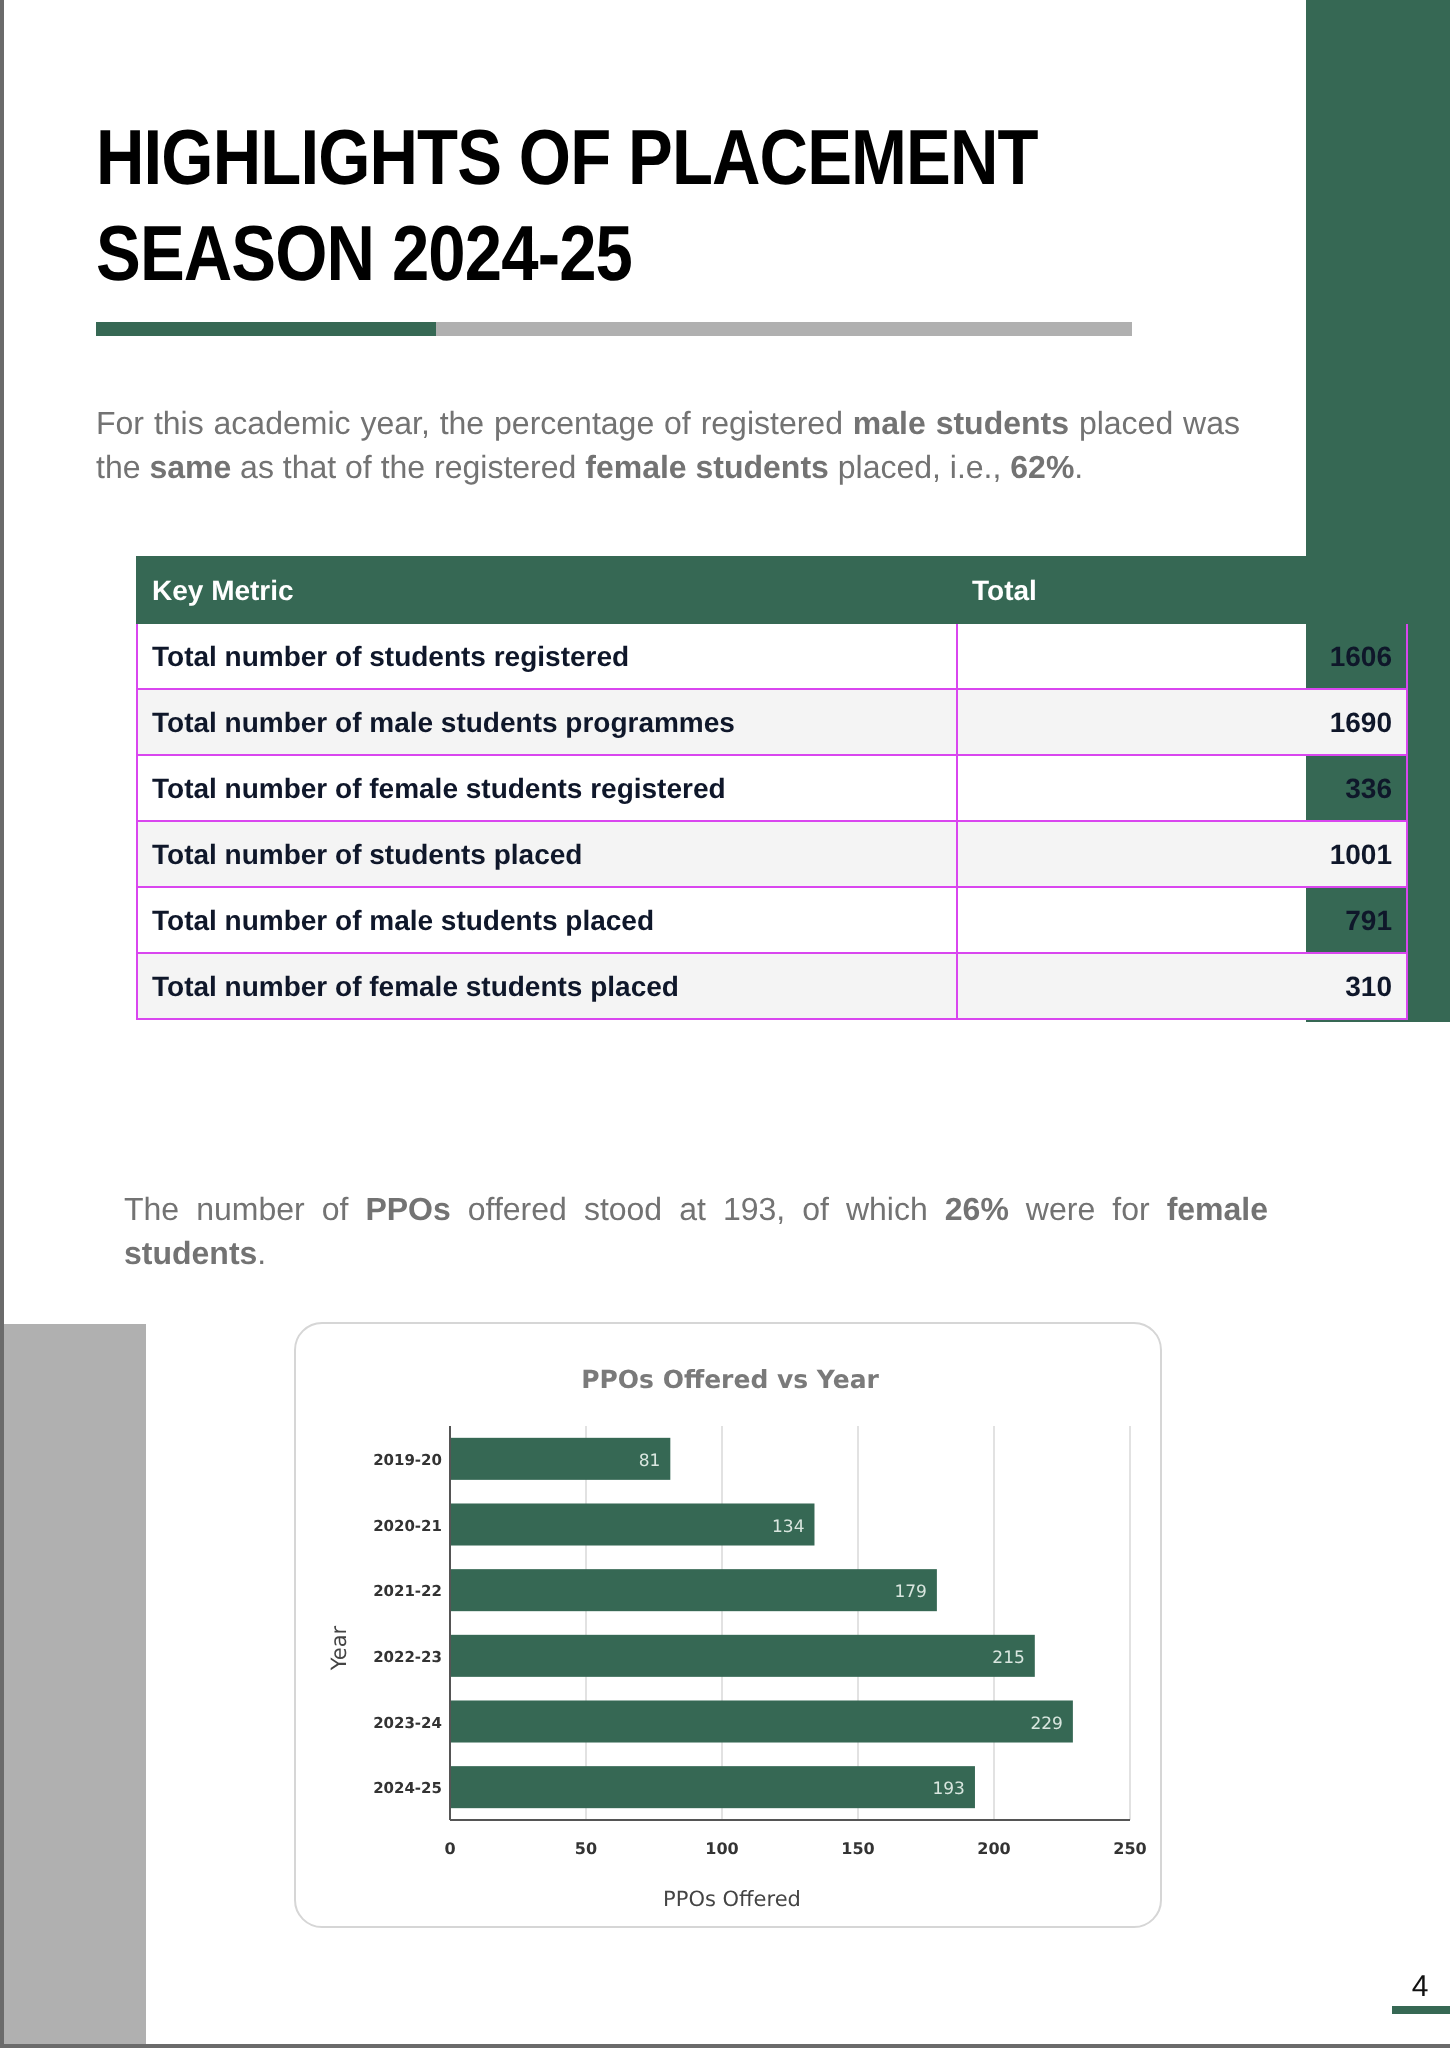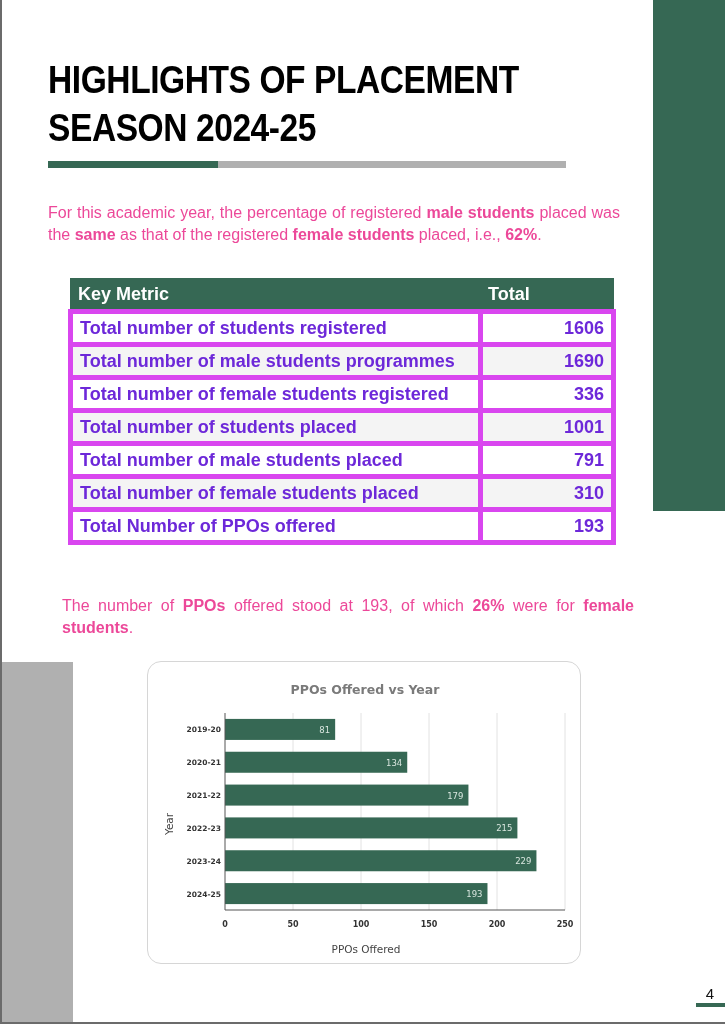--- a/index.html
+++ b/index.html
@@ -6,27 +6,27 @@
     html, body { width: 725px; height: 1024px; overflow: hidden; background: #ffffff; }
     body { position: relative; font-family: "Liberation Sans", sans-serif; color: #111; }
     .left-edge { position: absolute; left: 0; top: 0; width: 2px; height: 1024px; background: #6b6b6b; }
     .bottom-edge { position: absolute; left: 0; bottom: 0; width: 725px; height: 2px; background: #6b6b6b; }
     .green-band { position: absolute; left: 653px; top: 0; width: 72px; height: 511px; background: #366854; }
     .grey-band { position: absolute; left: 2px; top: 662px; width: 71px; height: 360px; background: #b0b0b0; }
     .title { position: absolute; left: 48px; top: 56px; width: 560px; font-family: "Liberation Sans", sans-serif; font-weight: 700; font-size: 39px; line-height: 48px; letter-spacing: -0.5px; color: #000; transform: scaleX(0.86); transform-origin: left top; text-transform: uppercase; }
     .title-bar { position: absolute; left: 48px; top: 161px; height: 7px; width: 518px; }
     .title-bar .seg-green { position: absolute; left: 0; top: 0; width: 170px; height: 7px; background: #366854; }
     .title-bar .seg-grey { position: absolute; left: 170px; top: 0; width: 348px; height: 7px; background: #b0b0b0; }
-    .para { position: absolute; left: 48px; width: 572px; font-size: 16px; line-height: 22px; text-align: justify; color: #ec4899; }
+    .para { position: absolute; left: 48px; width: 572px; font-size: 16px; line-height: 22px; text-align: justify; color: #737373; }
     .para b { font-weight: 700; }
     .para1 { top: 202px; }
     .para2 { top: 595px; margin-left: 14px; }
-    table.metrics { position: absolute; left: 68px; top: 278px; width: 548px; border-collapse: collapse; font-size: 18px; }
+    table.metrics { position: absolute; left: 68px; top: 278px; width: 636px; border-collapse: collapse; font-size: 14px; }
     table.metrics th { background: #366854; color: #fff; text-align: left; font-weight: 700; height: 33px; padding: 0 7px; border: 1px solid #366854; }
-    table.metrics td { height: 33px; border: 5px solid #d946ef; padding: 0 7px; color: #6d28d9; }
+    table.metrics td { height: 33px; border: 1px solid #d946ef; padding: 0 7px; color: #0f172a; }
     table.metrics td.metric { font-weight: 700; width: 410px; }
     table.metrics td.value { text-align: right; font-weight: 700; }
     table.metrics tr:nth-child(even) td { background: #f4f4f4; }
     .chart-card { position: absolute; left: 147px; top: 661px; width: 434px; height: 303px; border: 1.5px solid #d6d6d6; border-radius: 14px; background: #fff; }
     .chart-card svg { position: absolute; left: 0; top: 0; }
     .page-num { position: absolute; left: 698px; top: 985px; font-size: 15px; color: #111; width: 24px; text-align: center; }
     .page-underline { position: absolute; left: 696px; top: 1003px; width: 29px; height: 4px; background: #366854; }
   </style>
 </head>
 <body>
@@ -72,24 +72,20 @@
         <td class="value">1001</td>
       </tr>
     <tr>
         <td class="metric">Total number of male students placed</td>
         <td class="value">791</td>
       </tr>
     <tr>
         <td class="metric">Total number of female students placed</td>
         <td class="value">310</td>
       </tr>
-    <tr>
-        <td class="metric">Total Number of PPOs offered</td>
-        <td class="value">193</td>
-      </tr>
   </tbody>
 </table>
 
 <p class="para para2"><span>The number of </span><b>PPOs</b><span> offered stood at 193, of which </span><b>26%</b><span> were for </span><b>female students</b><span>.</span></p>
 
 <div class="chart-card">
   <svg id="ppo-chart" width="434" height="303">
     <text id="chart-title" x="217" y="32" text-anchor="middle" font-family="DejaVu Sans, sans-serif" font-size="12.5" font-weight="700" fill="#7a7a7a">PPOs Offered vs Year</text>
     <g id="grid-layer">
         <line x1="145" x2="145" y1="51" y2="248" stroke="#e2e2e2" stroke-width="1"></line>

